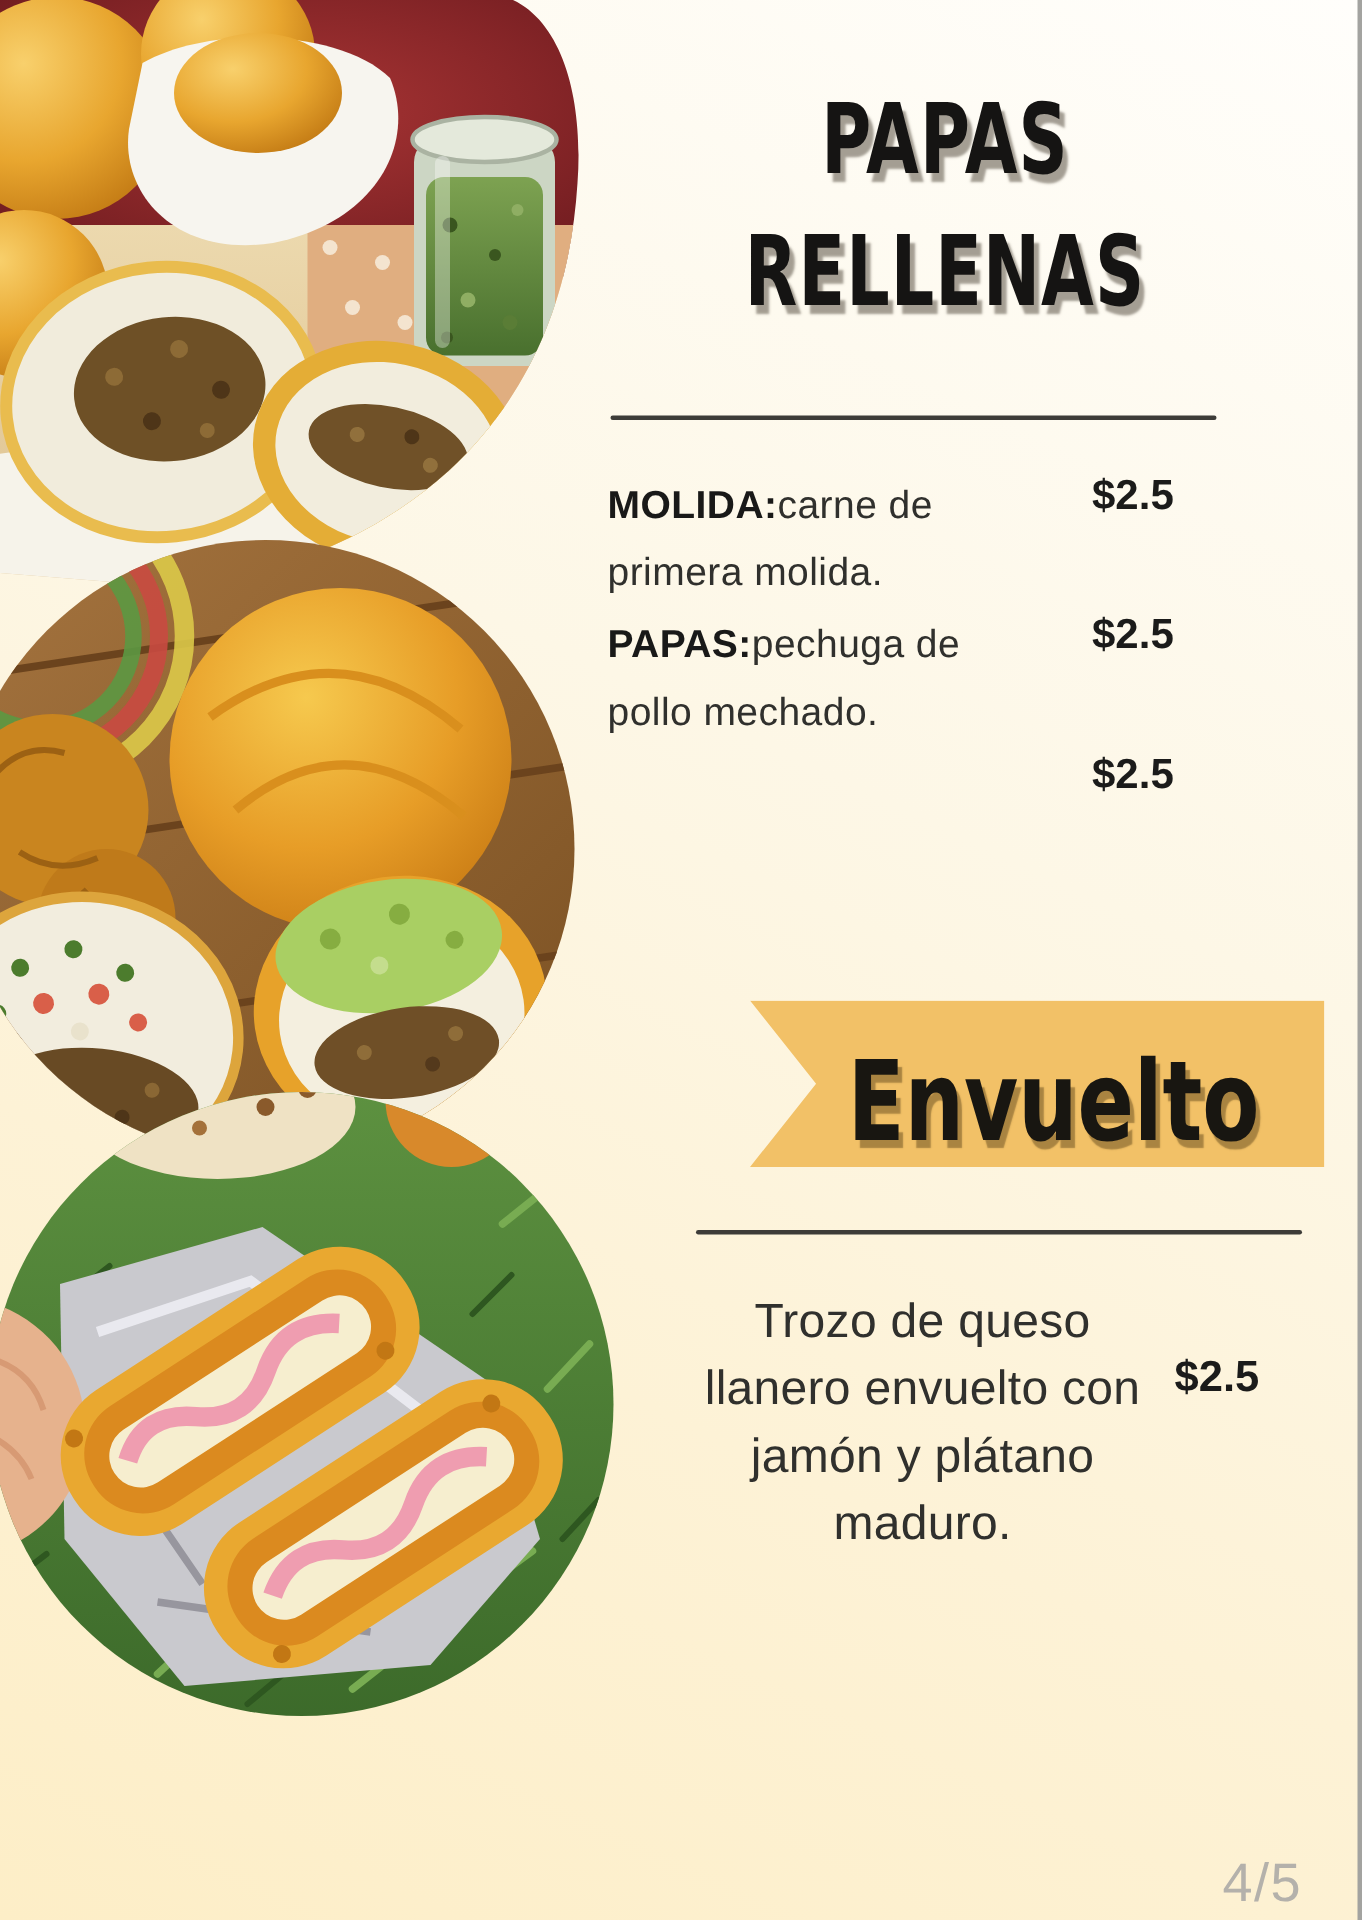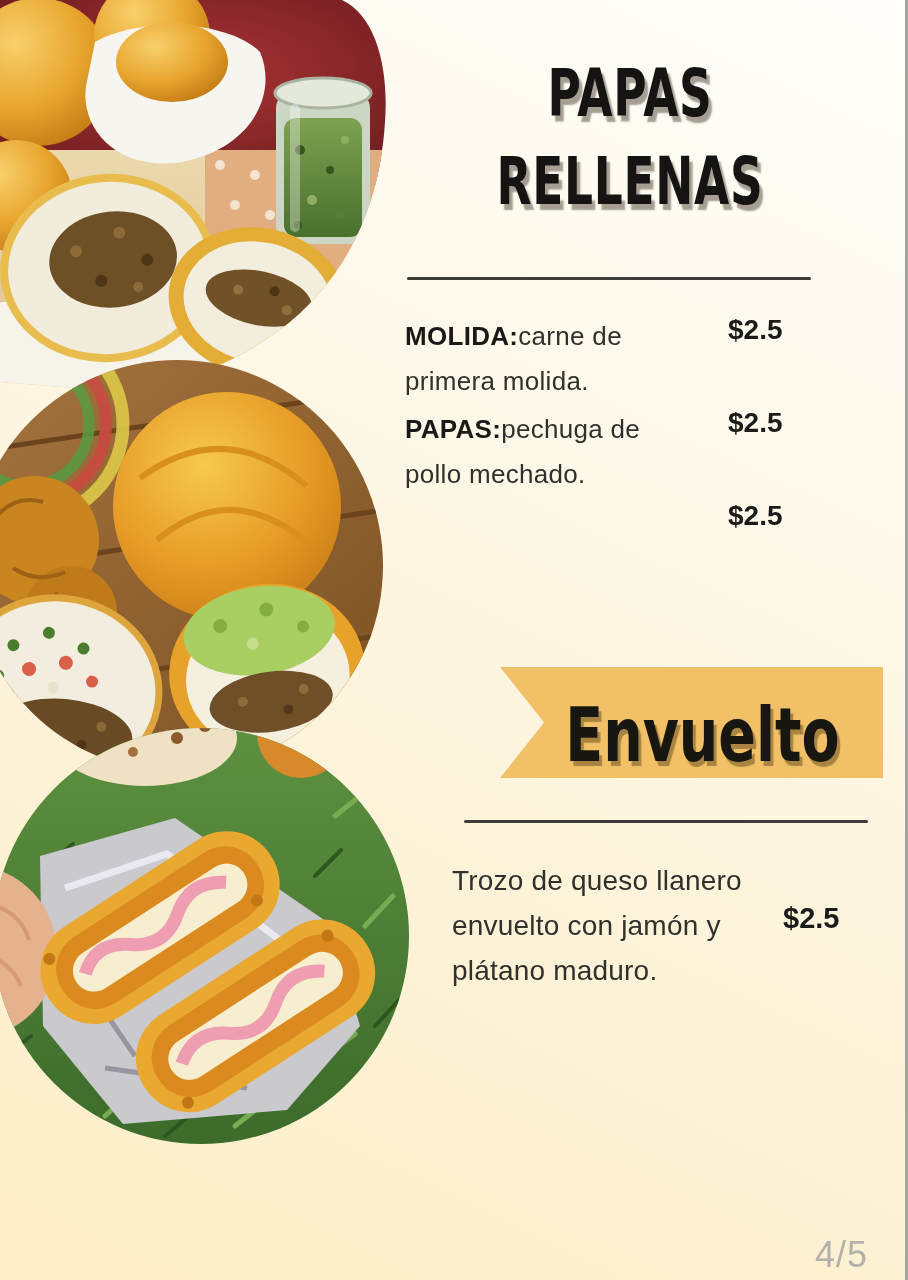--- a/index.html
+++ b/index.html
@@ -35,22 +35,22 @@
     clip-path:polygon(0 0,100% 0,100% 100%,0 100%,11.5% 50%);
     display:flex;align-items:flex-end;justify-content:center;
   }
   .banner-label{
     font-family:"DejaVu Sans",sans-serif;font-weight:800;font-size:74px;color:#181611;
     transform:scaleX(.75);transform-origin:50% 50%;white-space:nowrap;
     padding-left:28px;text-shadow:4px 5px 1px rgba(110,82,35,.55);
   }
 
   .desc{
-    position:absolute;left:452px;top:858px;width:326px;text-align:left;
-    font-size:28px;line-height:45px;color:#30302d;letter-spacing:.2px;
+    position:absolute;left:452px;top:858px;width:326px;text-align:center;
+    font-size:32px;line-height:45px;color:#30302d;letter-spacing:.2px;
   }
   .desc-price{position:absolute;left:783px;top:902px;font-weight:700;font-size:29px;color:#1b1b1a;}
 
   .page-number{position:absolute;right:40px;bottom:4px;font-size:36px;color:#b4b1ab;letter-spacing:1px;}
 </style>
 </head>
 <body>
 
 <div class="page">
 

